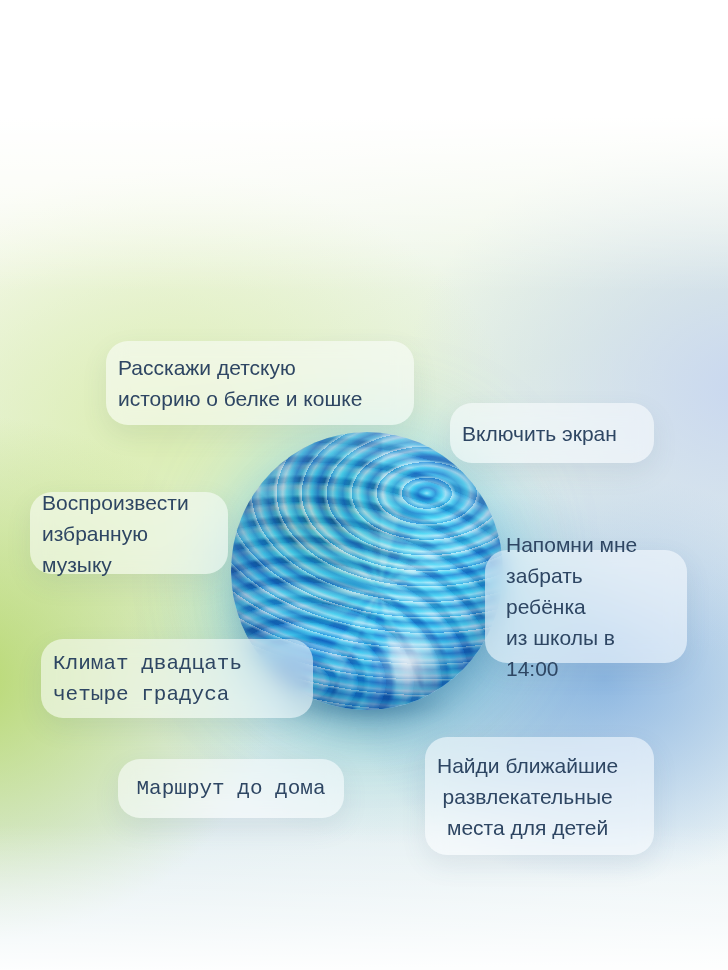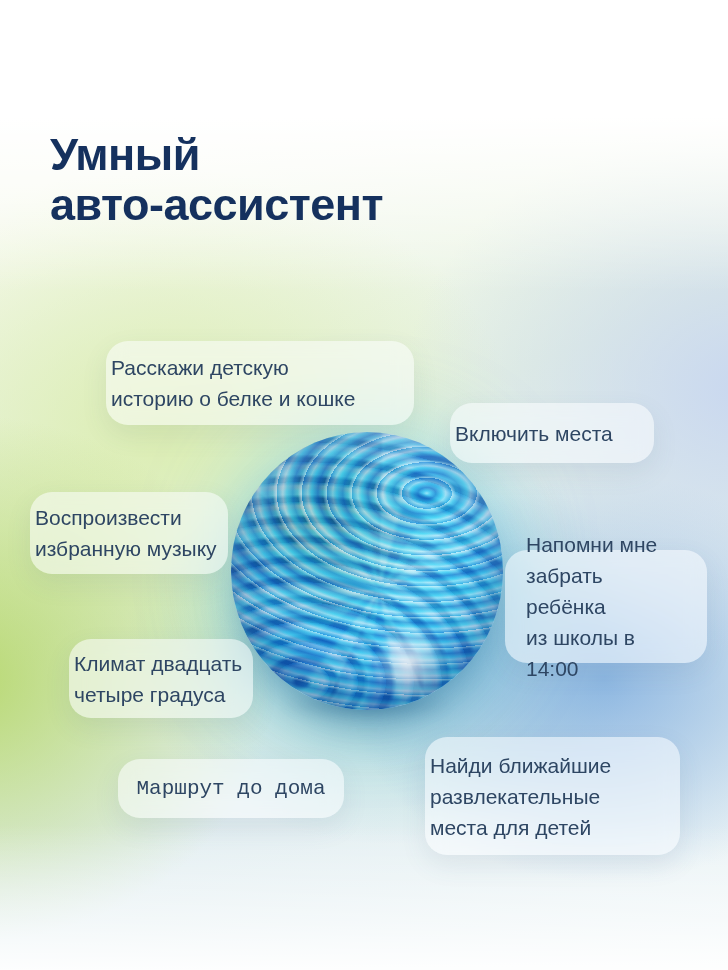--- a/index.html
+++ b/index.html
@@ -79,55 +79,53 @@
     position:absolute;
     display:flex;align-items:center;
     background:rgba(252,254,255,0.55);
     border-radius:22px;
     box-shadow:0 10px 26px rgba(70,100,130,0.10);
     backdrop-filter:blur(10px) saturate(1.05);
     -webkit-backdrop-filter:blur(10px) saturate(1.05);
     z-index:3;
     cursor:pointer;
     box-sizing:border-box;
-    padding:0 5px;
+    padding:0 12px;
   }
   .chip-label{
     color:var(--chip-text,#2e4663);
     font-size:21px;line-height:31px;
     white-space:pre-line;
   }
   .chip-story   {left:106px;top:341px;width:308px;height:84px;}
   .chip-screen  {left:450px;top:403px;width:204px;height:60px;}
   .chip-music   {left:30px; top:492px;width:198px;height:82px;}
-  .chip-reminder{left:485px;top:550px;width:202px;height:113px;padding:0 21px;margin-left:20px;}
-  .chip-climate {left:69px; top:639px;width:184px;height:79px;}
+  .chip-reminder{left:485px;top:550px;width:202px;height:113px;padding:0 21px;}
+  .chip-climate {left:41px; top:639px;width:272px;height:79px;font-family:Liberation Mono, monospace;}
   .chip-route   {left:118px;top:759px;width:226px;height:59px;justify-content:center;font-family:Liberation Mono, monospace;}
-  .chip-places  {left:425px;top:737px;width:255px;height:118px;}
+  .chip-places  {left:425px;top:737px;width:229px;height:118px;text-align:center;}
 </style>
 </head>
 <body>
 
 <div class="canvas">
 
   <header class="title-block">
-    <span class="subtitle">Умный
-авто-ассистент</span>
   </header>
 
   <div class="orb-shadow"></div>
   <div class="orb"></div>
 
   <div class="chip chip-story">
     <span class="chip-label">Расскажи детскую
 историю о белке и кошке</span>
   </div>
 
   <div class="chip chip-screen">
-    <span class="chip-label">Включить места</span>
+    <span class="chip-label">Включить экран</span>
   </div>
 
   <div class="chip chip-music">
     <span class="chip-label">Воспроизвести
 избранную музыку</span>
   </div>
 
   <div class="chip chip-reminder">
     <span class="chip-label">Напомни мне
 забрать ребёнка

